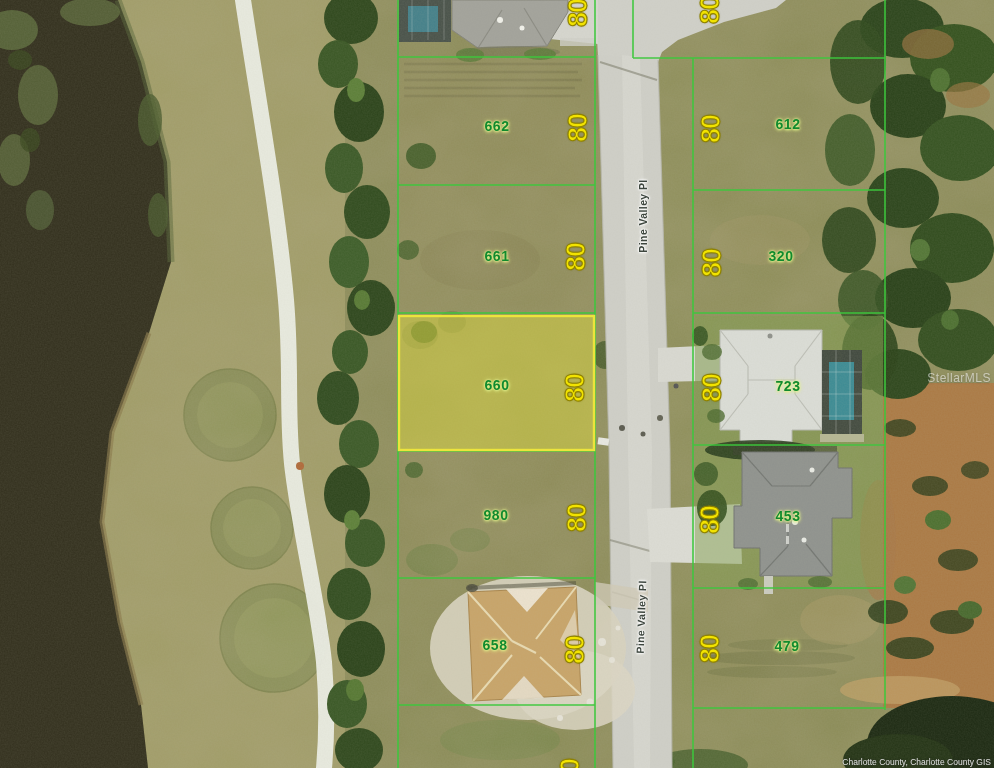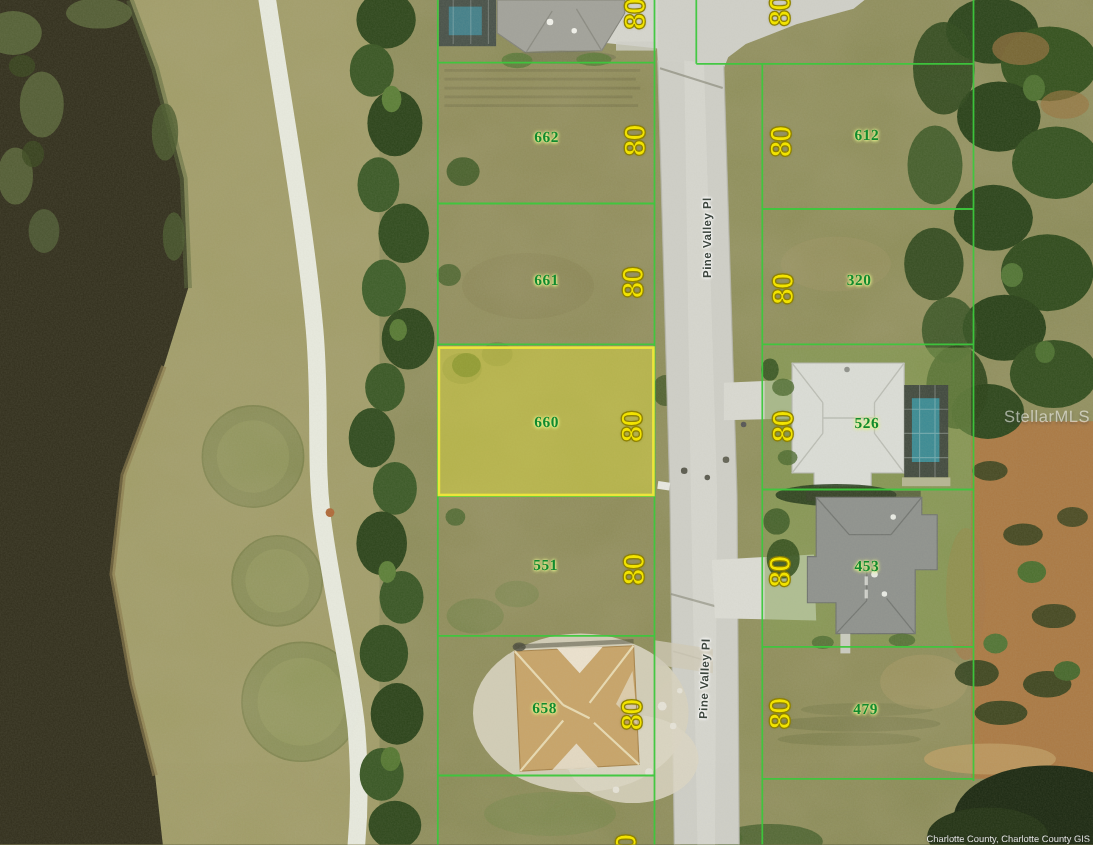--- a/index.html
+++ b/index.html
@@ -7,38 +7,37 @@
     position:relative; width:994px; height:768px; overflow:hidden;
     background:#8b8b58; font-family:"Liberation Sans", sans-serif;
   }
   .stage svg { position:absolute; left:0; top:0; }
   .labels { position:absolute; left:0; top:0; width:994px; height:768px; }
   .lot-num {
     position:absolute; transform:translate(-50%,-50%);
     font-weight:bold; font-size:14px; color:#118a2e; white-space:nowrap;
     text-shadow:0 0 2px #eaf79a, 0 0 4px #e3f18c, 0 1px 3px #d8ea7e;
     letter-spacing:.5px;
-    font-family:Liberation Serif, serif;
   }
   .frontage {
     position:absolute; transform:translate(-50%,-50%) rotate(-90deg);
     font-weight:bold; font-size:27px; color:#f2e300; white-space:nowrap;
     -webkit-text-stroke:1.1px #8f8200;
     text-shadow:0 0 2px rgba(95,88,0,.65);
     letter-spacing:-1px;
   }
   .street-label {
     position:absolute; transform:translate(-50%,-50%) rotate(-90deg);
     font-weight:bold; font-size:10.5px; color:#3d463e; white-space:nowrap;
     letter-spacing:.4px;
     text-shadow:0 0 2px #fff, 0 0 2px #fff, 0 0 3px #fff, 0 0 4px rgba(255,255,255,.9);
   }
   .street-label.tilt { transform:translate(-50%,-50%) rotate(-88deg); }
   .watermark {
-    position:absolute; right:3px; top:371px; font-size:15px;
+    position:absolute; right:3px; top:371px; font-size:12px;
     color:rgba(255,255,255,.55); letter-spacing:.5px;
     text-shadow:0 1px 2px rgba(60,60,60,.35); white-space:nowrap;
   }
   .attribution {
     position:absolute; right:3px; bottom:1px; font-size:8.5px;
     color:rgba(255,255,255,.85); text-shadow:0 0 2px rgba(40,40,40,.85);
     white-space:nowrap;
   }
 </style>
 </head>
@@ -293,26 +292,26 @@
   <g>
     <rect x="399" y="316" width="195" height="134" fill="rgba(234,228,58,.42)" stroke="#ece43c" stroke-width="2.4"></rect>
   </g>
 </svg>
 
 <div class="labels">
 
   <div class="lot-num" style="left:497px;top:126px">662</div>
   <div class="lot-num" style="left:497px;top:256px">661</div>
   <div class="lot-num" style="left:497px;top:385px">660</div>
-  <div class="lot-num" style="left:496px;top:515px">551</div>
+  <div class="lot-num" style="left:496px;top:515px">980</div>
   <div class="lot-num" style="left:495px;top:645px">658</div>
 
   <div class="lot-num" style="left:788px;top:124px">612</div>
   <div class="lot-num" style="left:781px;top:256px">320</div>
-  <div class="lot-num" style="left:788px;top:386px">526</div>
+  <div class="lot-num" style="left:788px;top:386px">723</div>
   <div class="lot-num" style="left:788px;top:516px">453</div>
   <div class="lot-num" style="left:787px;top:646px">479</div>
 
   <div class="frontage" style="left:578px;top:128px">80</div>
   <div class="frontage" style="left:576px;top:257px">80</div>
   <div class="frontage" style="left:575px;top:388px">80</div>
   <div class="frontage" style="left:577px;top:518px">80</div>
   <div class="frontage" style="left:575px;top:650px">80</div>
 
   <div class="frontage" style="left:711px;top:129px">80</div>

